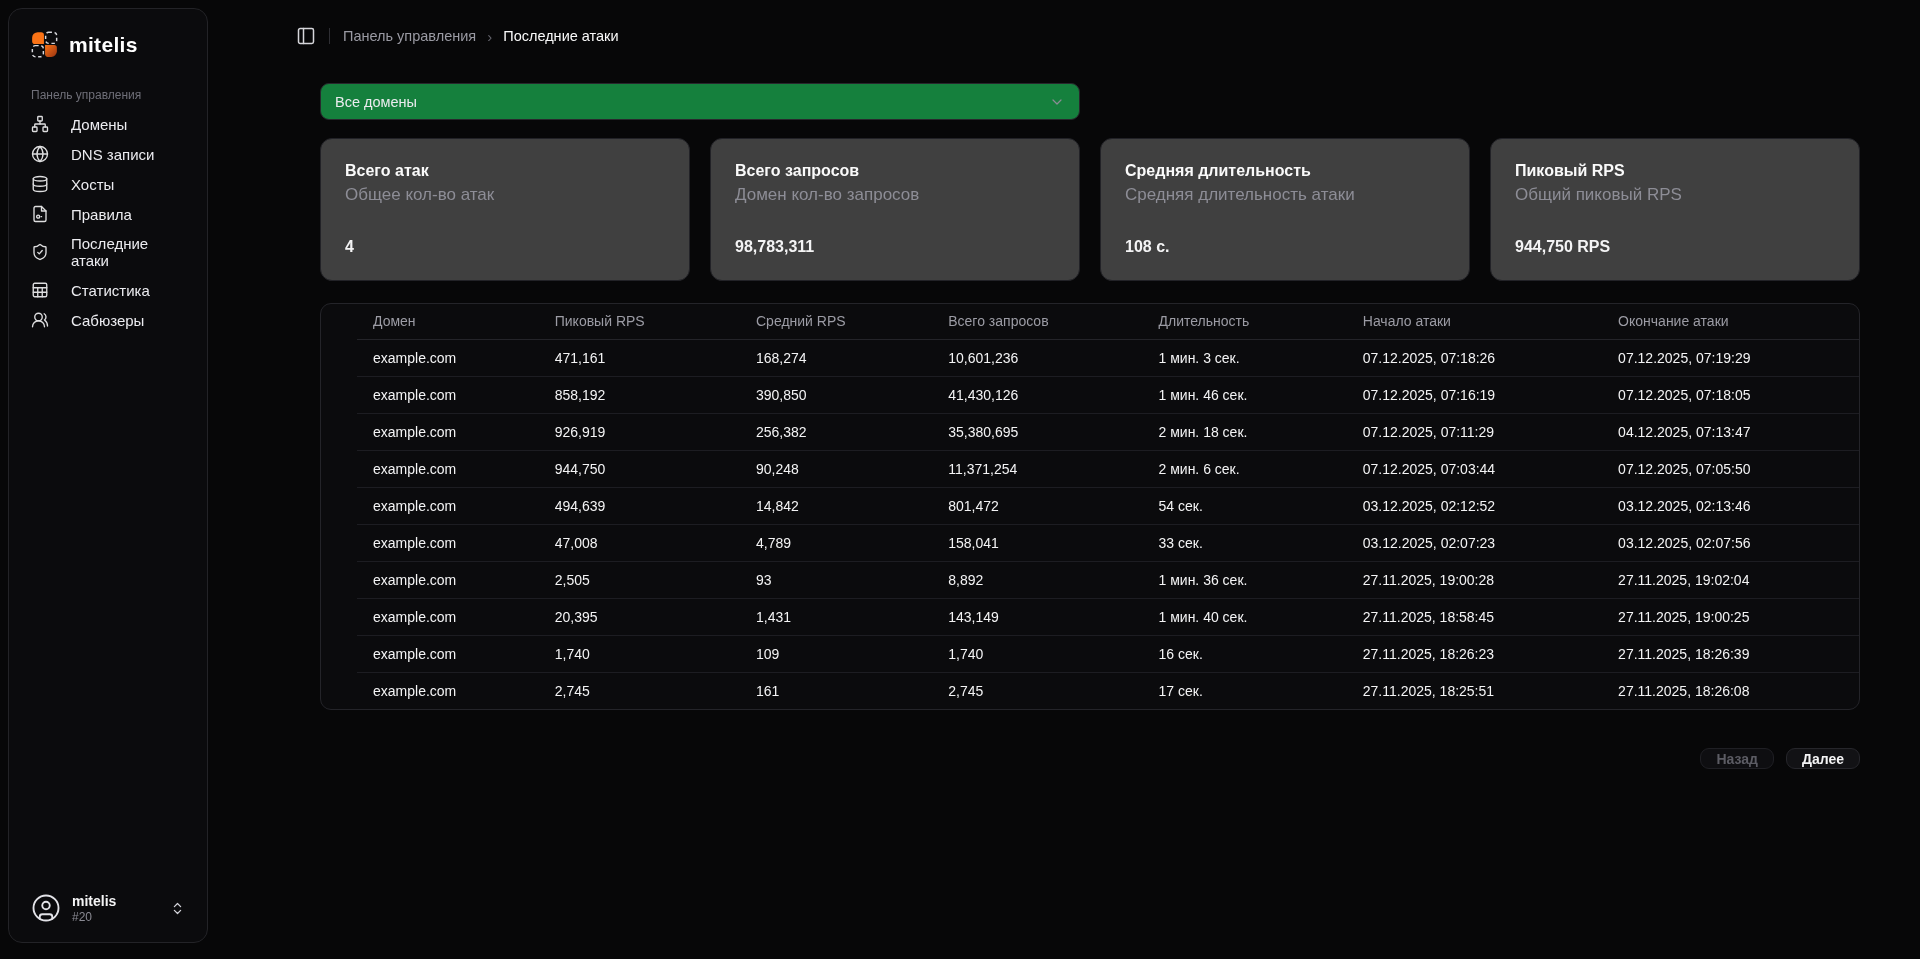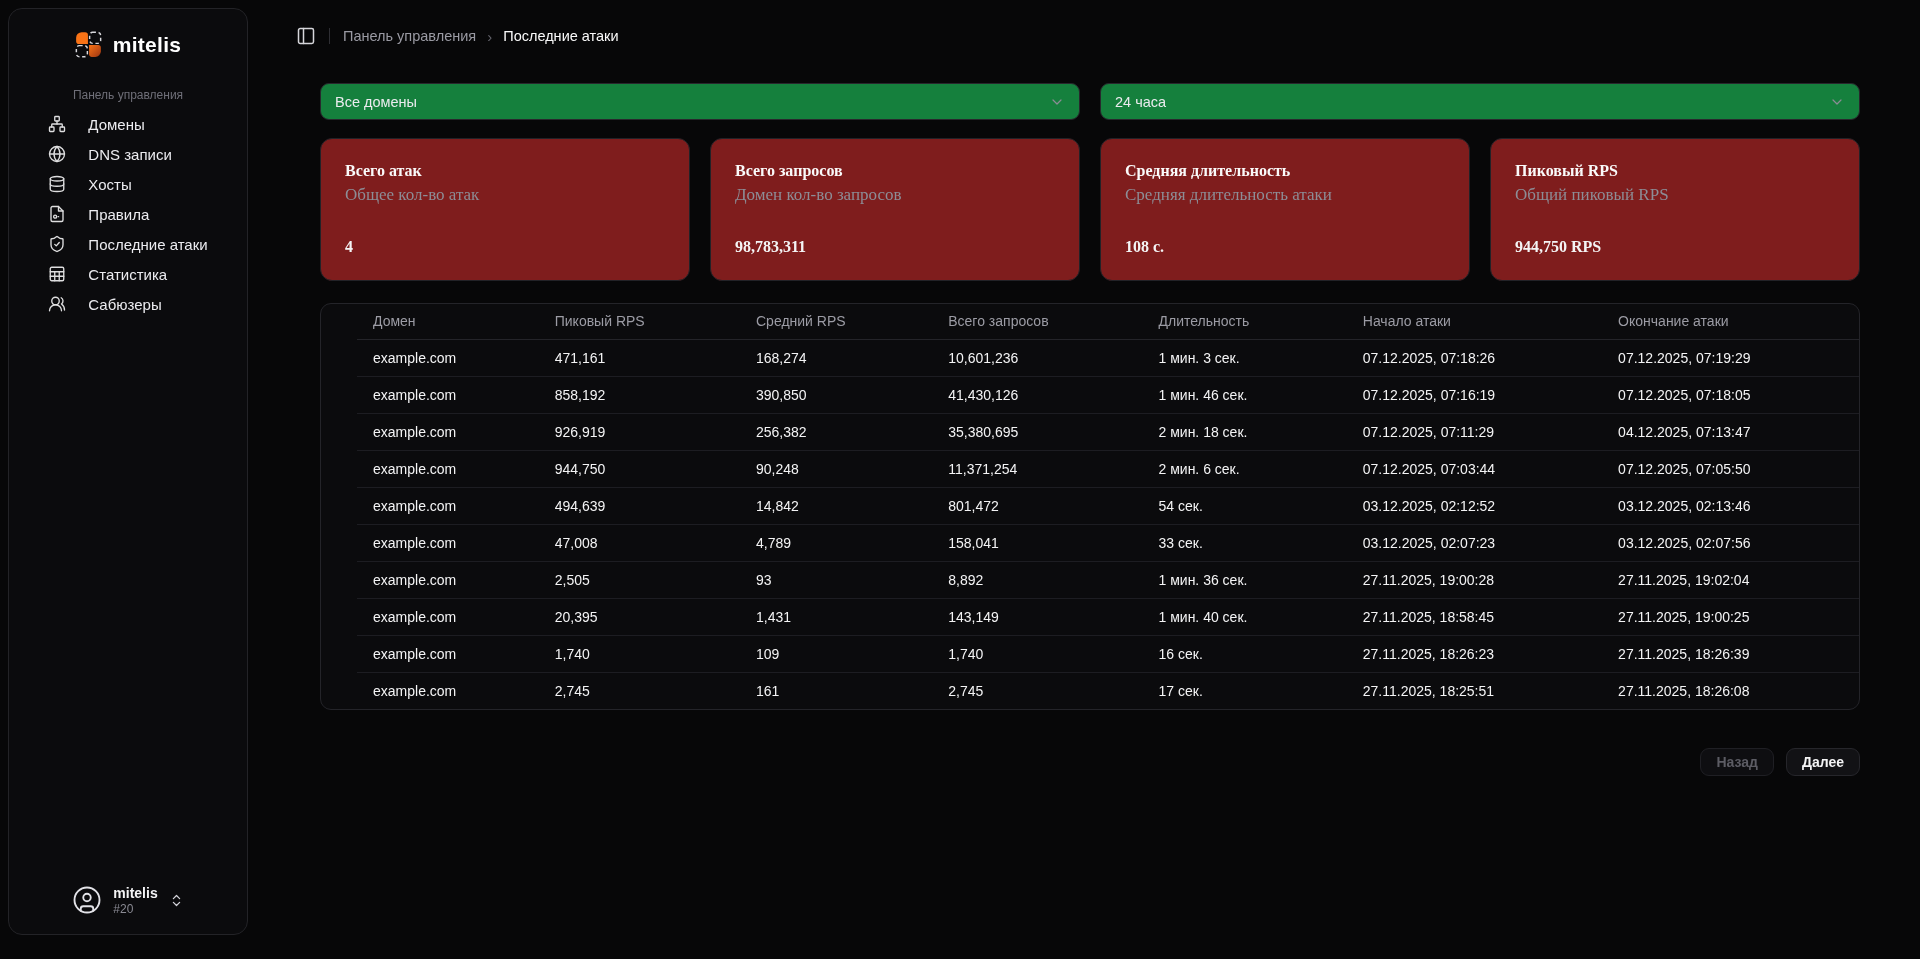--- a/index.html
+++ b/index.html
@@ -9,23 +9,23 @@
     background: #070708;
     font-family: "Liberation Sans", "DejaVu Sans", sans-serif;
     color: #fafafa;
     -webkit-font-smoothing: antialiased;
   }
   svg { display: block; }
   .icon svg { width: 18px; height: 18px; stroke: currentColor; fill: none; stroke-width: 1.8; stroke-linecap: round; stroke-linejoin: round; }
 
   
   .sidebar {
-    position: fixed; left: 8px; top: 8px; bottom: 24px; width: 240px;
+    position: fixed; left: 8px; top: 8px; bottom: 16px; width: 200px;
     background: #0b0b0d; border: 1px solid #232327; border-radius: 14px;
-    padding: 14px 14px 12px; display: flex; flex-direction: column; align-items: center;
+    padding: 14px 14px 12px; display: flex; flex-direction: column;
   }
   .logo-row { display: flex; align-items: center; gap: 11px; padding: 8px 8px 10px; }
   .logo-mark svg { width: 27px; height: 27px; }
   .logo-text { font-size: 21px; font-weight: 800; color: #ffffff; letter-spacing: .3px; }
   .section-label { font-size: 12px; color: #6f6f78; padding: 20px 8px 8px; }
   .menu { display: flex; flex-direction: column; gap: 2px; }
   .nav-item {
     display: flex; align-items: center; gap: 22px; padding: 5px 8px;
     border-radius: 8px; color: #ececf0; font-size: 15px; cursor: pointer;
   }
@@ -55,34 +55,34 @@
   .select {
     display: flex; align-items: center; justify-content: space-between;
     height: 37px; padding: 0 14px; background: #15803d; border: 1px solid #28282d;
     border-radius: 9px; color: #ebebef; font-size: 14.5px; cursor: pointer;
     font-family: inherit; text-align: left; width: 100%;
   }
   .select .icon { color: #8b8b94; display: flex; }
   .select .icon svg { width: 16px; height: 16px; }
 
   .cards { display: grid; grid-template-columns: repeat(4, 1fr); gap: 20px; margin-top: 18px; }
-  .card { background: #7f1d1d; border: 1px solid #222227; border-radius: 12px; padding: 23px 24px 24px; min-height: 137px; font-family: Liberation Serif, serif; }
+  .card { background: #404040; border: 1px solid #222227; border-radius: 12px; padding: 23px 24px 24px; min-height: 137px; }
   .card-title { font-size: 16px; font-weight: 700; color: #fafafa; }
   .card-sub { font-size: 17px; color: #8d8d96; margin-top: 5px; }
   .card-value { font-size: 16px; font-weight: 600; color: #f4f4f5; margin-top: 33px; }
 
   .table-wrap { margin-top: 22px; border: 1px solid #242429; border-radius: 11px; overflow: hidden; background: #0b0b0d; padding-left: 36px; }
   table { width: 100%; border-collapse: collapse; table-layout: fixed; font-size: 14px; }
   th { text-align: left; color: #9c9ca5; font-weight: 400; padding: 9px 16px 10px; border-bottom: 1px solid #242429; white-space: nowrap; }
   td { color: #f4f4f5; padding: 10px 16px; border-bottom: 1px solid #1d1d22; white-space: nowrap; overflow: hidden; }
   tbody tr:last-child td { border-bottom: none; }
 
   .pagination { display: flex; justify-content: flex-end; gap: 12px; margin-top: 38px; }
   .pg-btn {
-    height: 28px; padding: 0 15px; border-radius: 9px; background: #121215;
+    height: 21px; padding: 0 15px; border-radius: 9px; background: #121215;
     border: 1px solid #26262b; font-size: 14px; font-weight: 600; color: #f4f4f5;
     font-family: inherit; cursor: pointer;
   }
   .pg-btn.disabled { color: #5c5c64; background: #0e0e11; border-color: #1f1f24; cursor: default; }
 </style>
 </head>
 <body>
 
 <aside class="sidebar">
   <div class="logo-row">
@@ -221,28 +221,20 @@
   <div class="content">
     <div class="filters">
       <button class="select">
         <span>Все домены</span>
         <span class="icon">
             <svg viewBox="0 0 24 24" fill="none" stroke="currentColor" stroke-width="1.8" stroke-linecap="round" stroke-linejoin="round">
               <path d="m6 9 6 6 6-6"></path>
             </svg>
           </span>
       </button>
-      <button class="select">
-        <span>24 часа</span>
-        <span class="icon">
-            <svg viewBox="0 0 24 24" fill="none" stroke="currentColor" stroke-width="1.8" stroke-linecap="round" stroke-linejoin="round">
-              <path d="m6 9 6 6 6-6"></path>
-            </svg>
-          </span>
-      </button>
     </div>
 
     <div class="cards">
         <div class="card">
           <div class="card-title">Всего атак</div>
           <div class="card-sub">Общее кол-во атак</div>
           <div class="card-value">4</div>
         </div>
         <div class="card">
           <div class="card-title">Всего запросов</div>

